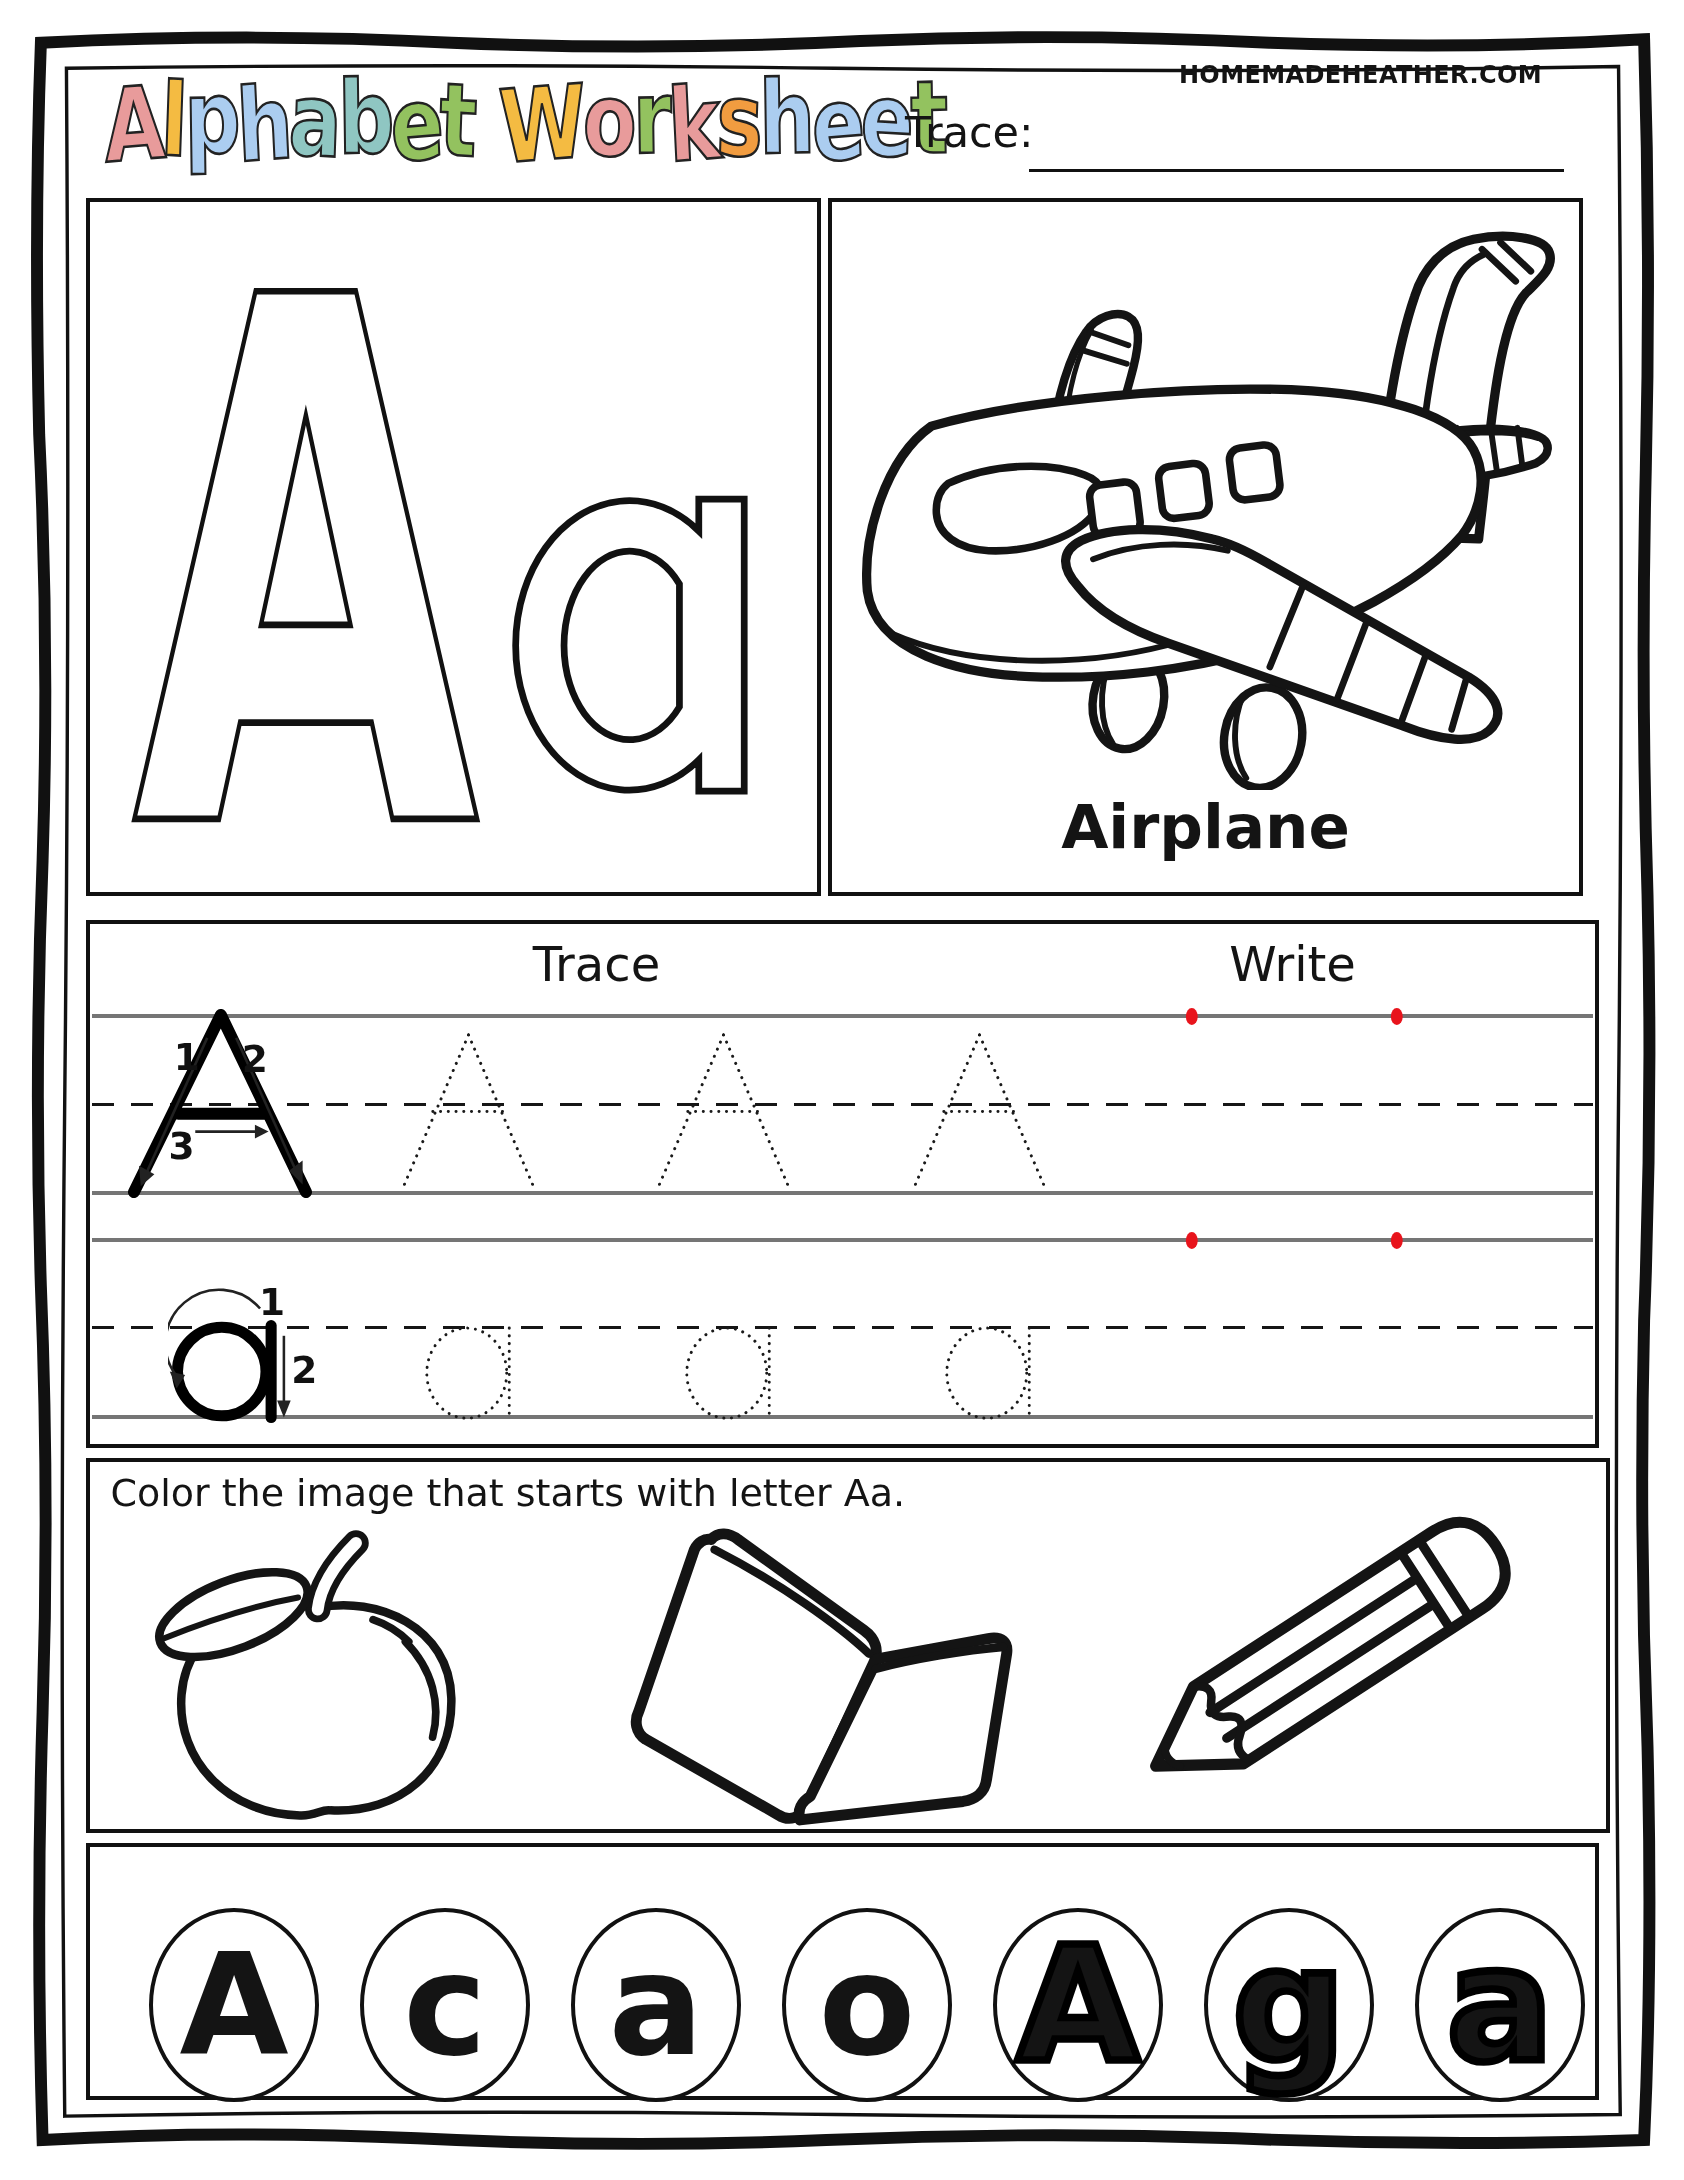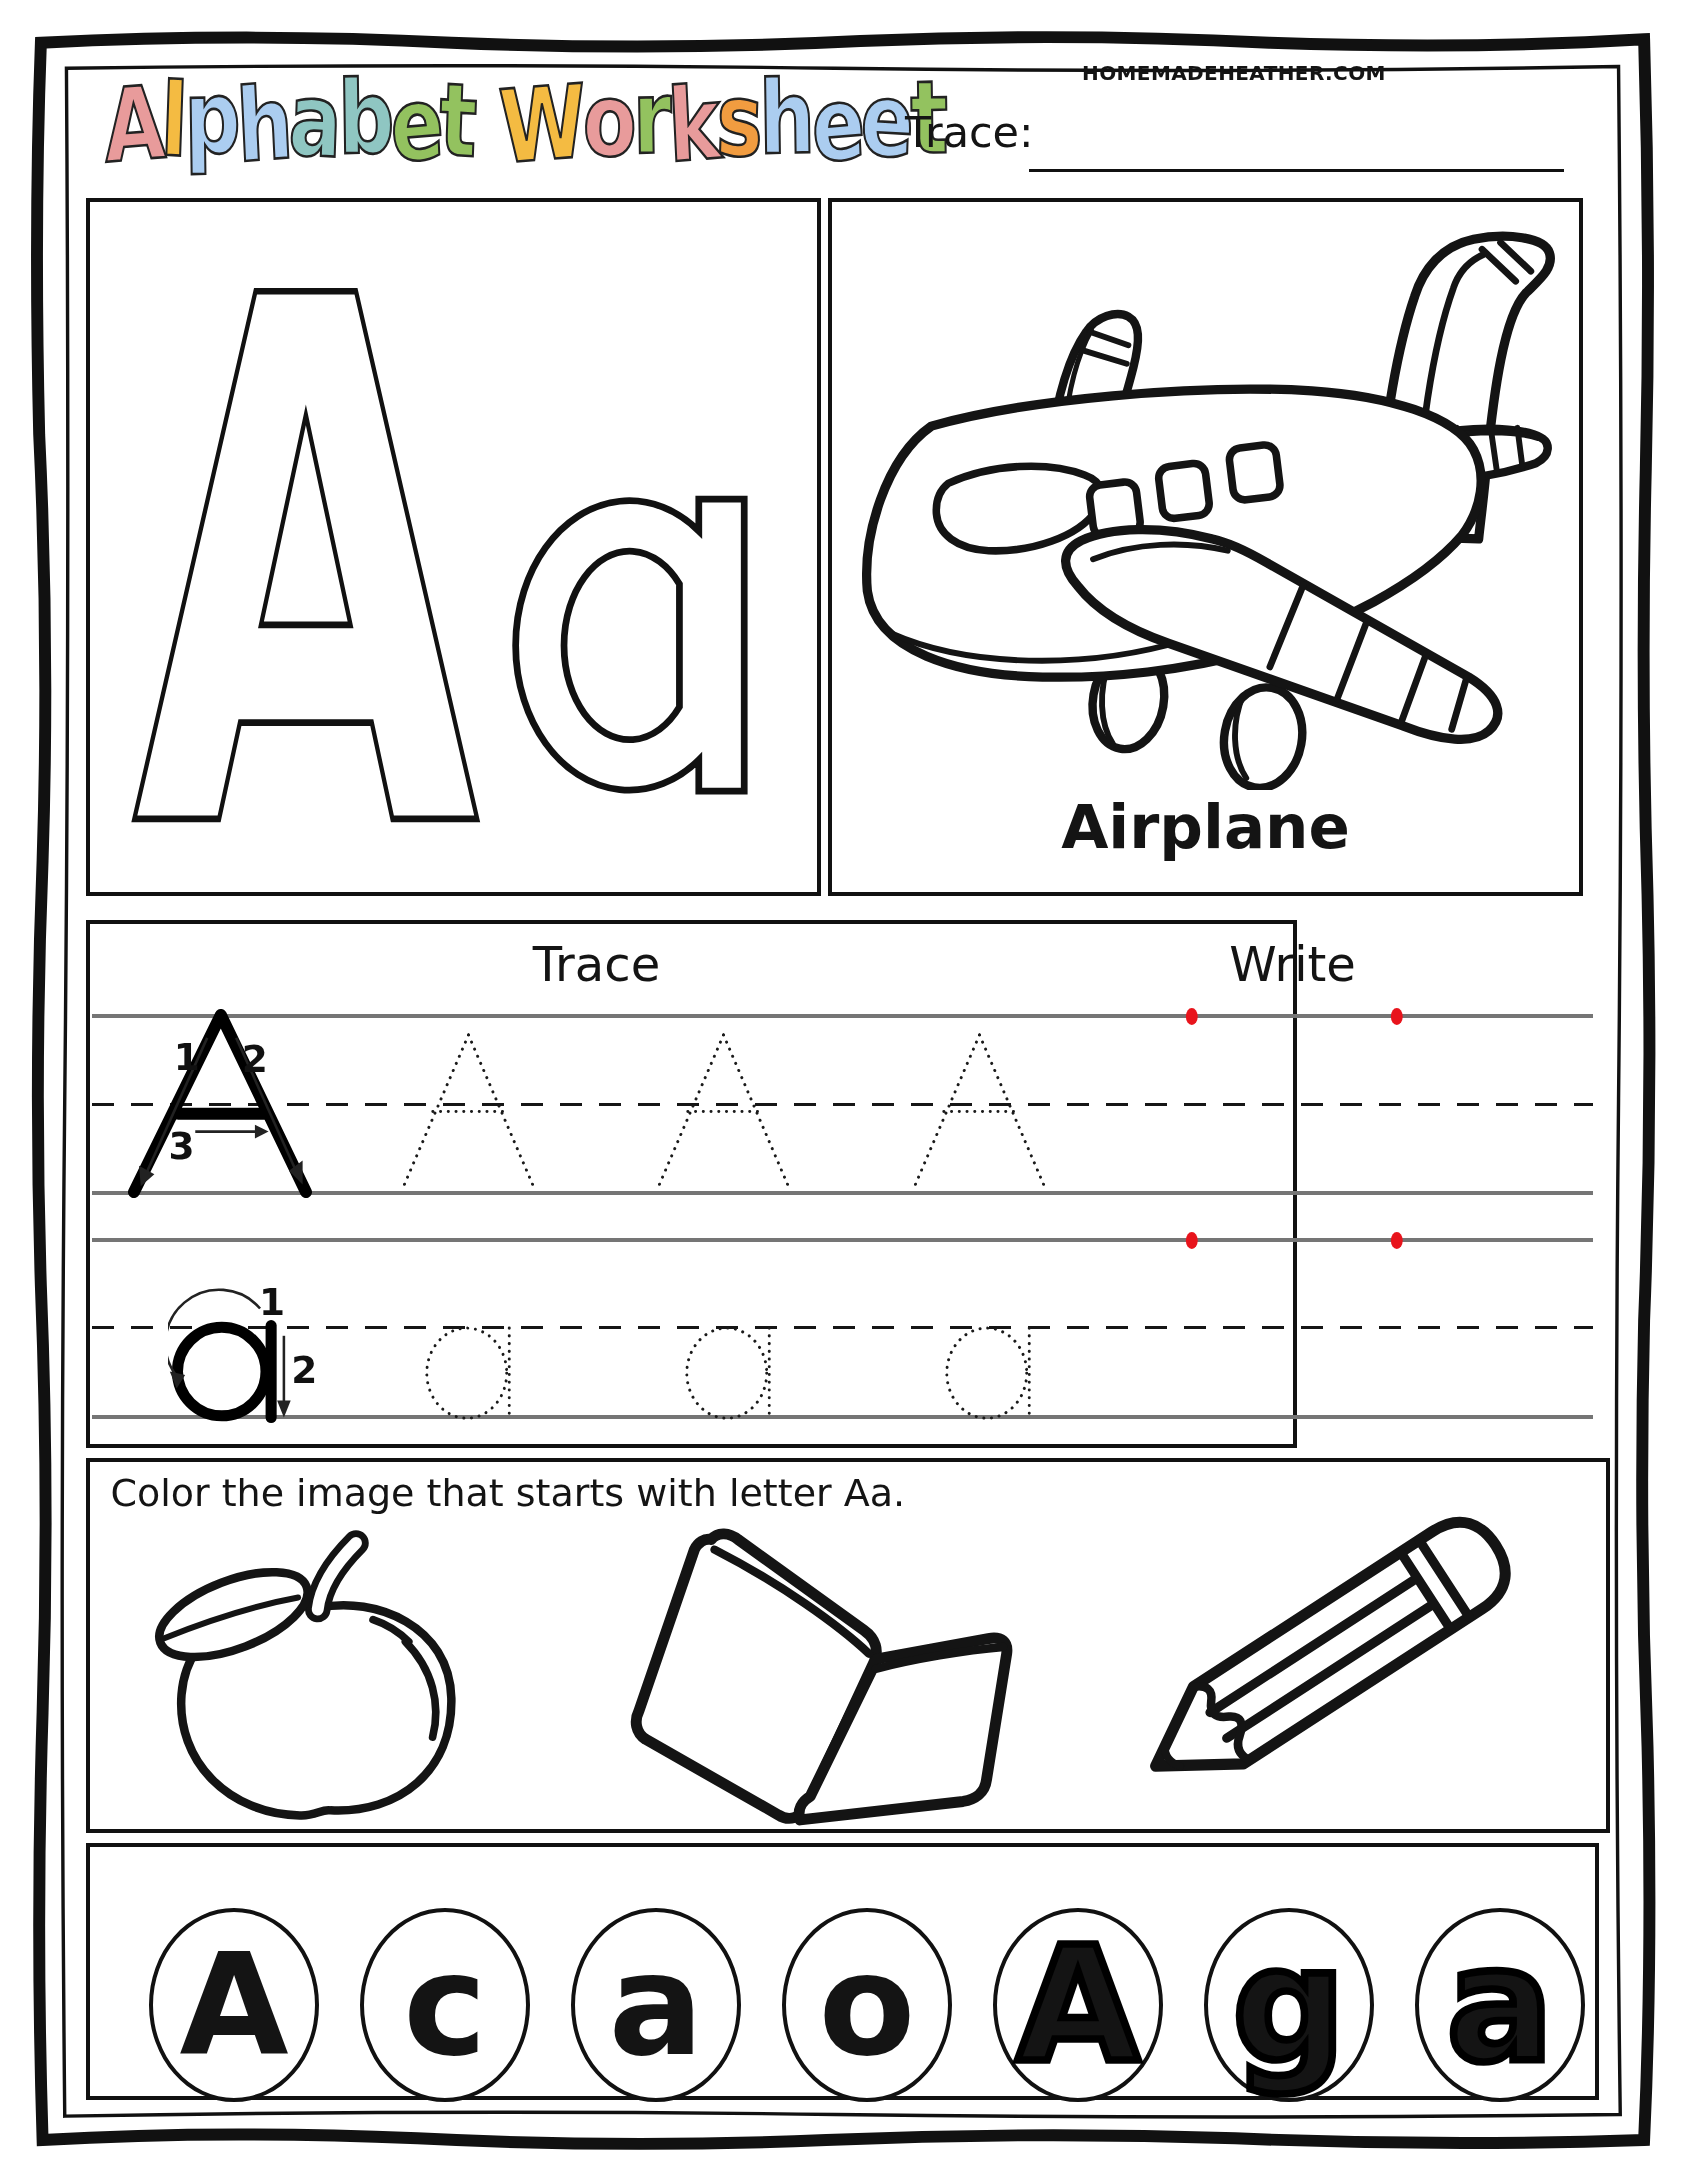--- a/index.html
+++ b/index.html
@@ -11,29 +11,29 @@
   
   #frame{left:0;top:0;width:1685px;height:2181px;pointer-events:none;}
   
   #title{left:104px;top:72px;font-size:101px;font-weight:bold;line-height:1;
     letter-spacing:-5.1px;transform:scaleX(.78);transform-origin:left top;white-space:nowrap;}
   .tl{display:inline-block;-webkit-text-stroke:2.6px #222;}
   .tl:nth-of-type(3n+1){transform:rotate(-3.5deg) translateY(2.6px);}
   .tl:nth-of-type(3n+2){transform:rotate(2.5deg) translateY(-1.7px);}
   .tl:nth-of-type(3n){transform:rotate(-1deg) translateY(-4.3px);}
   .sp{width:34px;}
-  #site{left:1082px;top:61px;width:460px;text-align:left;font-size:20px;font-weight:bold;letter-spacing:0.4px;}
+  #site{left:1082px;top:61px;width:460px;text-align:right;font-size:24px;font-weight:bold;letter-spacing:0.4px;}
   #name-label{left:905px;top:107px;font-size:43px;}
   #name-line{left:1029px;top:169px;width:535px;height:3.4px;background:#111;}
   
   .box{border:4.3px solid #111;background:#fff;box-sizing:border-box;}
   #letter-box{left:86px;top:198px;width:735px;height:698px;}
   #plane-box{left:828px;top:198px;width:755px;height:698px;}
   #plane-caption{left:0;top:589px;width:100%;text-align:center;font-size:61px;font-weight:600;}
-  #trace-box{left:86px;top:920px;width:1211px;height:528px;}
+  #trace-box{left:86px;top:920px;width:1513px;height:528px;}
   #img-box{left:86px;top:1458px;width:1524px;height:375px;}
   #circle-box{left:86px;top:1843px;width:1513px;height:257px;}
   .instruction{left:20.4px;top:8.5px;font-size:38px;}
   
   .sec-label{top:12px;font-size:48px;text-align:center;width:239px;}
   #trace-label{left:387px;}
   #write-label{left:1083px;}
   .gline{left:1.7px;width:1501px;height:4.3px;background:#757575;}
   .dline{left:1.7px;width:1501px;height:3.4px;
     background:repeating-linear-gradient(90deg,#161616 0 22px,transparent 22px 39px);}

